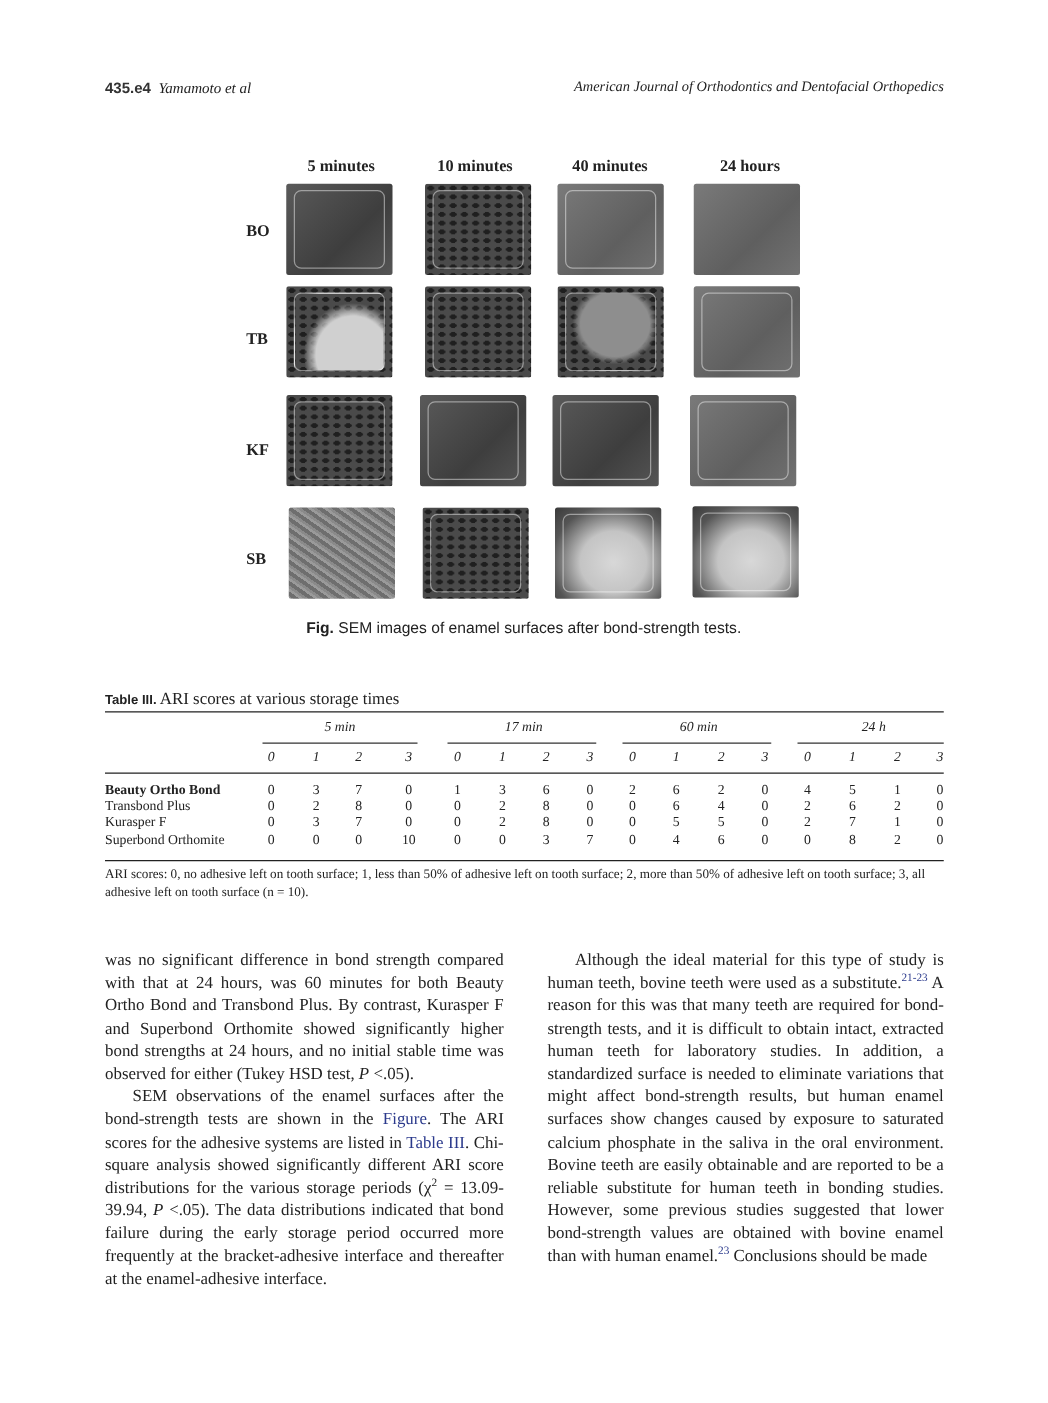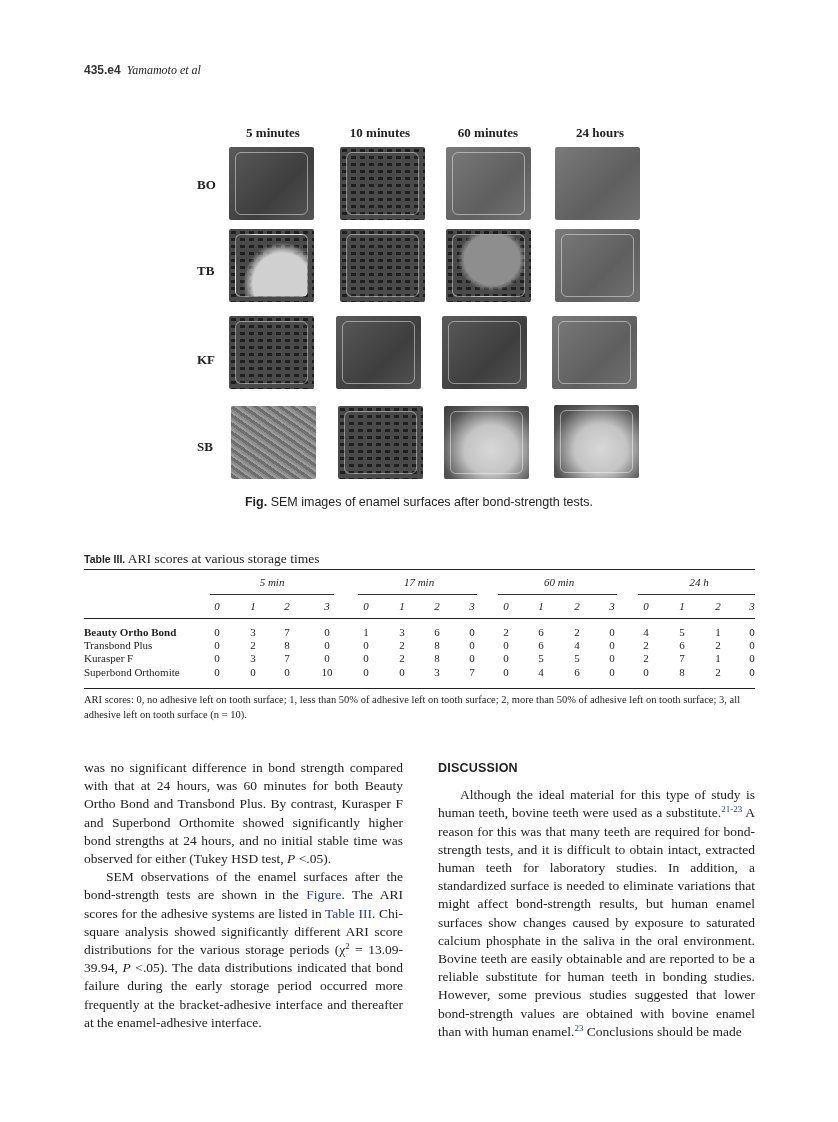--- a/index.html
+++ b/index.html
@@ -50,26 +50,27 @@
   sup { font-size: 9px; line-height: 0; }
   .sup-link { color: #2b3a8c; }
 </style>
 </head>
 <body>
 
 <div class="abs hdr-left">
   <span class="pg">435.e4</span><span class="au">Yamamoto et al</span>
 </div>
 <div class="abs hdr-right">
+  <div>American Journal of Orthodontics and Dentofacial Orthopedics</div>
 </div>
 
 <div>
   <div class="abs fig-col-label" style="left:213px">5 minutes</div>
   <div class="abs fig-col-label" style="left:320px">10 minutes</div>
-  <div class="abs fig-col-label" style="left:428px">60 minutes</div>
+  <div class="abs fig-col-label" style="left:428px">40 minutes</div>
   <div class="abs fig-col-label" style="left:540px">24 hours</div>
 
   <div class="abs fig-row-label" style="top:177px">BO</div>
   <div class="abs fig-row-label" style="top:263px">TB</div>
   <div class="abs fig-row-label" style="top:352px">KF</div>
   <div class="abs fig-row-label" style="top:439px">SB</div>
 
   <div class="abs sem smooth-dark" style="left:229px;top:147px">
       <div class="inner"></div>
     </div>
@@ -242,15 +243,14 @@
   <div class="abs rule" style="top:688px"></div>
   <div class="abs tbl-note">ARI scores: 0, no adhesive left on tooth surface; 1, less than 50% of adhesive left on tooth surface; 2, more than 50% of adhesive left on tooth surface; 3, all adhesive left on tooth surface (n = 10).</div>
 </div>
 
 <div class="abs col col-left">
   <p><span>was no significant difference in bond strength compared with that at 24 hours, was 60 minutes for both Beauty Ortho Bond and Transbond Plus. By contrast, Kurasper F and Superbond Orthomite showed significantly higher bond strengths at 24 hours, and no initial stable time was observed for either (Tukey HSD test, </span><i>P</i><span> &lt;.05).</span></p>
   <p class="indent"><span>SEM observations of the enamel surfaces after the bond-strength tests are shown in the </span><span class="link">Figure</span><span>. The ARI scores for the adhesive systems are listed in </span><span class="link">Table III</span><span>. Chi-square analysis showed significantly different ARI score distributions for the various storage periods (χ</span><sup>2</sup><span> = 13.09-39.94, </span><i>P</i><span> &lt;.05). The data distributions indicated that bond failure during the early storage period occurred more frequently at the bracket-adhesive interface and thereafter at the enamel-adhesive interface.</span></p>
 </div>
 
 <div class="abs col col-right">
-  <p class="sec-head">DISCUSSION</p>
   <p class="indent"><span>Although the ideal material for this type of study is human teeth, bovine teeth were used as a substitute.</span><sup class="sup-link">21-23</sup><span> A reason for this was that many teeth are required for bond-strength tests, and it is difficult to obtain intact, extracted human teeth for laboratory studies. In addition, a standardized surface is needed to eliminate variations that might affect bond-strength results, but human enamel surfaces show changes caused by exposure to saturated calcium phosphate in the saliva in the oral environment. Bovine teeth are easily obtainable and are reported to be a reliable substitute for human teeth in bonding studies. However, some previous studies suggested that lower bond-strength values are obtained with bovine enamel than with human enamel.</span><sup class="sup-link">23</sup><span> Conclusions should be made</span></p>
 </div>
 
 </body></html>

